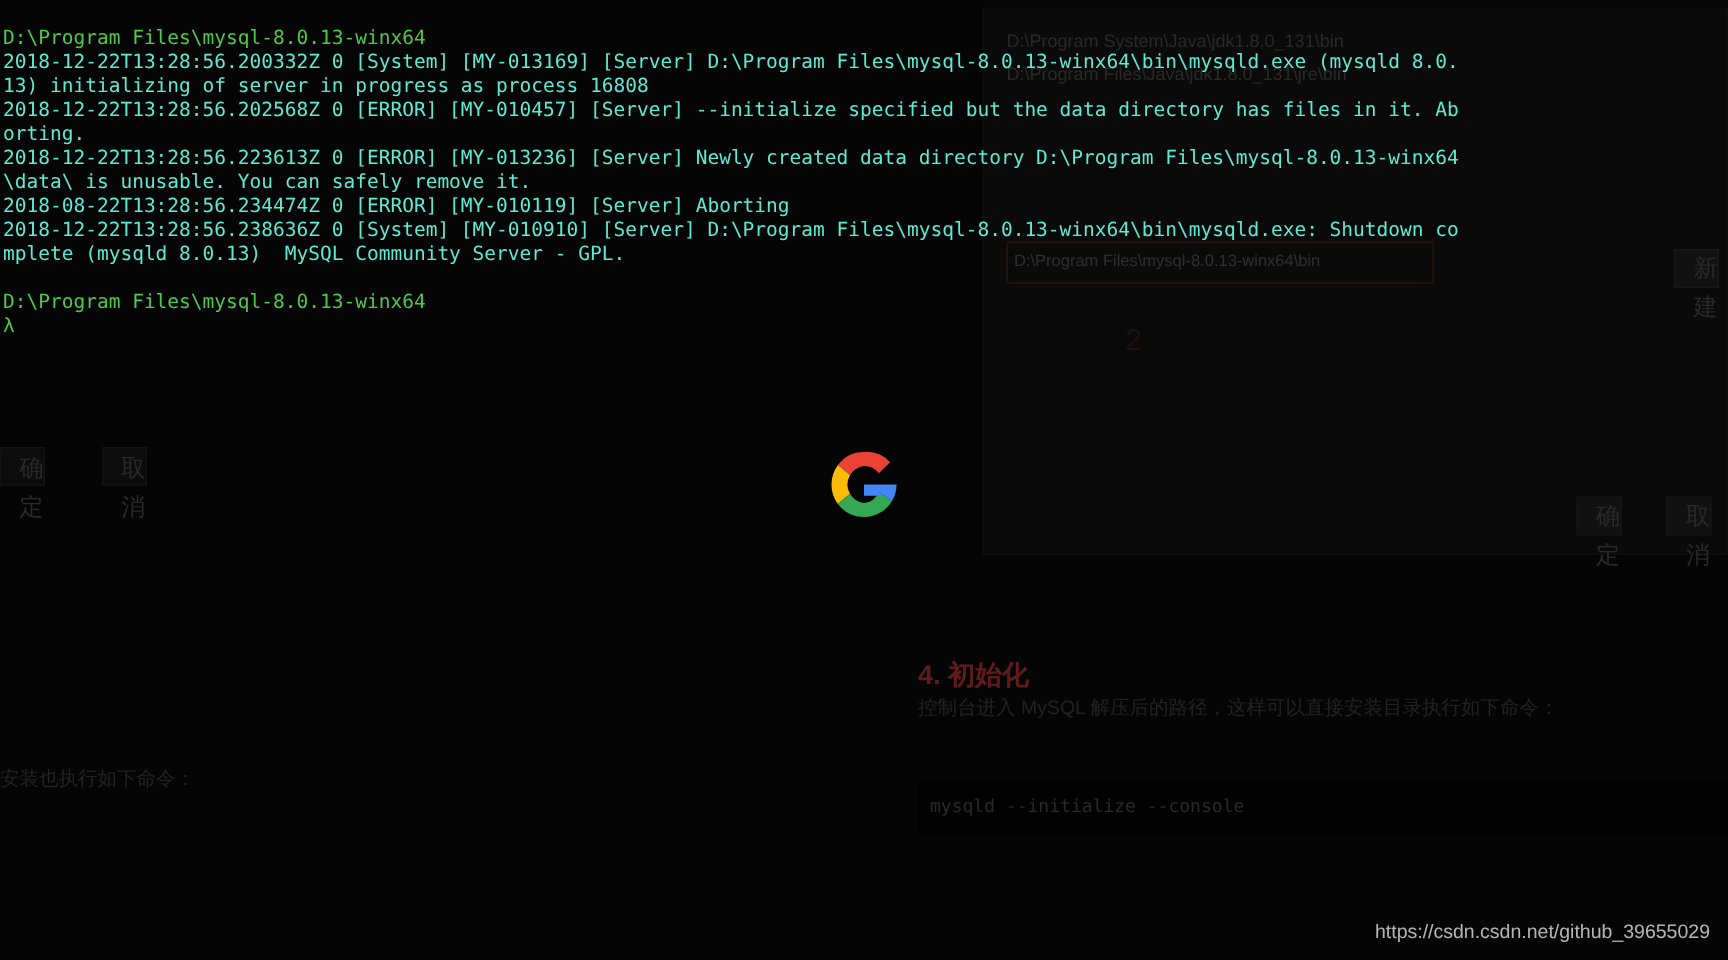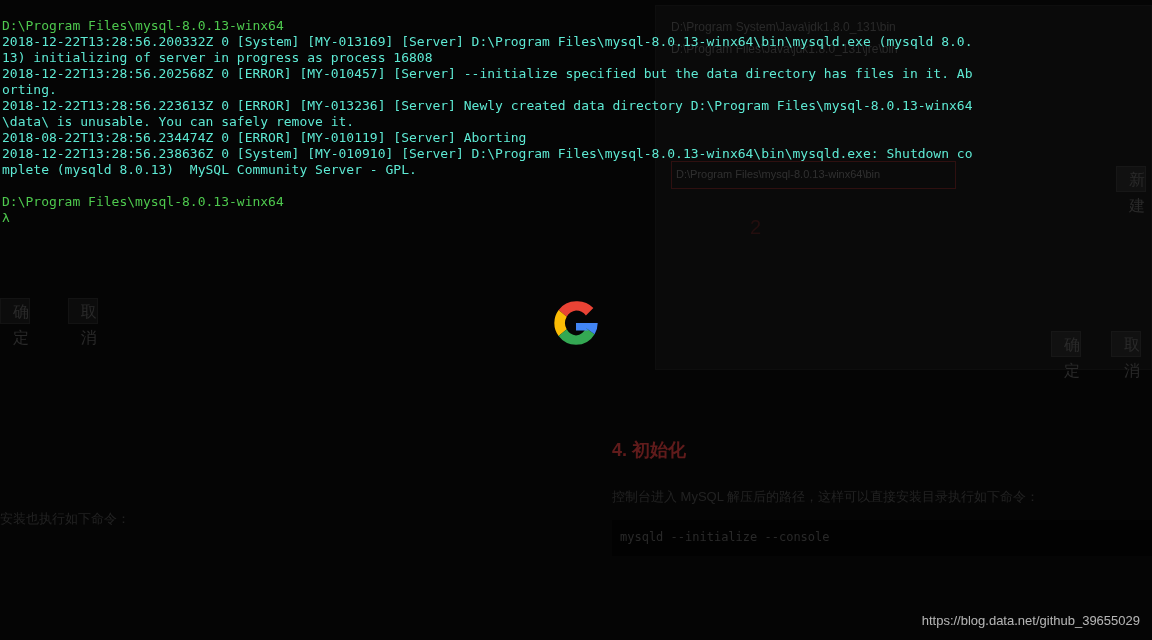--- a/index.html
+++ b/index.html
@@ -107,21 +107,21 @@
     .bg-section-title {
       position: absolute;
       top: 438px;
       left: 612px;
       font-size: 18px;
       font-weight: bold;
       color: #ef4444;
     }
     .bg-section-text {
       position: absolute;
-      top: 488px;
+      top: 463px;
       left: 612px;
       font-size: 13px;
       color: #555;
     }
     .bg-code-block {
       position: absolute;
       top: 520px;
       left: 612px;
       width: 540px;
       height: 36px;
@@ -209,13 +209,13 @@
 
 <div class="google-logo">
   <svg viewBox="0 0 100 100" width="62" height="62">
     <path d="M 50 15 A 35 35 0 0 0 22 29 L 35 40 A 20 20 0 0 1 50 30 A 20 20 0 0 1 66 38 L 78 26 A 35 35 0 0 0 50 15 Z" fill="#EA4335"></path>
     <path d="M 22 29 A 35 35 0 0 0 22 71 L 35 60 A 20 20 0 0 1 35 40 Z" fill="#FBBC05"></path>
     <path d="M 22 71 A 35 35 0 0 0 50 85 A 35 35 0 0 0 80 68 L 66 58 A 20 20 0 0 1 50 70 A 20 20 0 0 1 35 60 Z" fill="#34A853"></path>
     <path d="M 85 50 L 50 50 L 50 62 L 70 62 A 20 20 0 0 1 66 58 L 80 68 A 35 35 0 0 0 85 50 Z" fill="#4285F4"></path>
   </svg>
 </div>
 
-<div class="watermark">https://blog.data.net/github_39655029</div>
+<div class="watermark">https://csdn.csdn.net/github_39655029</div>
 
 </body></html>

